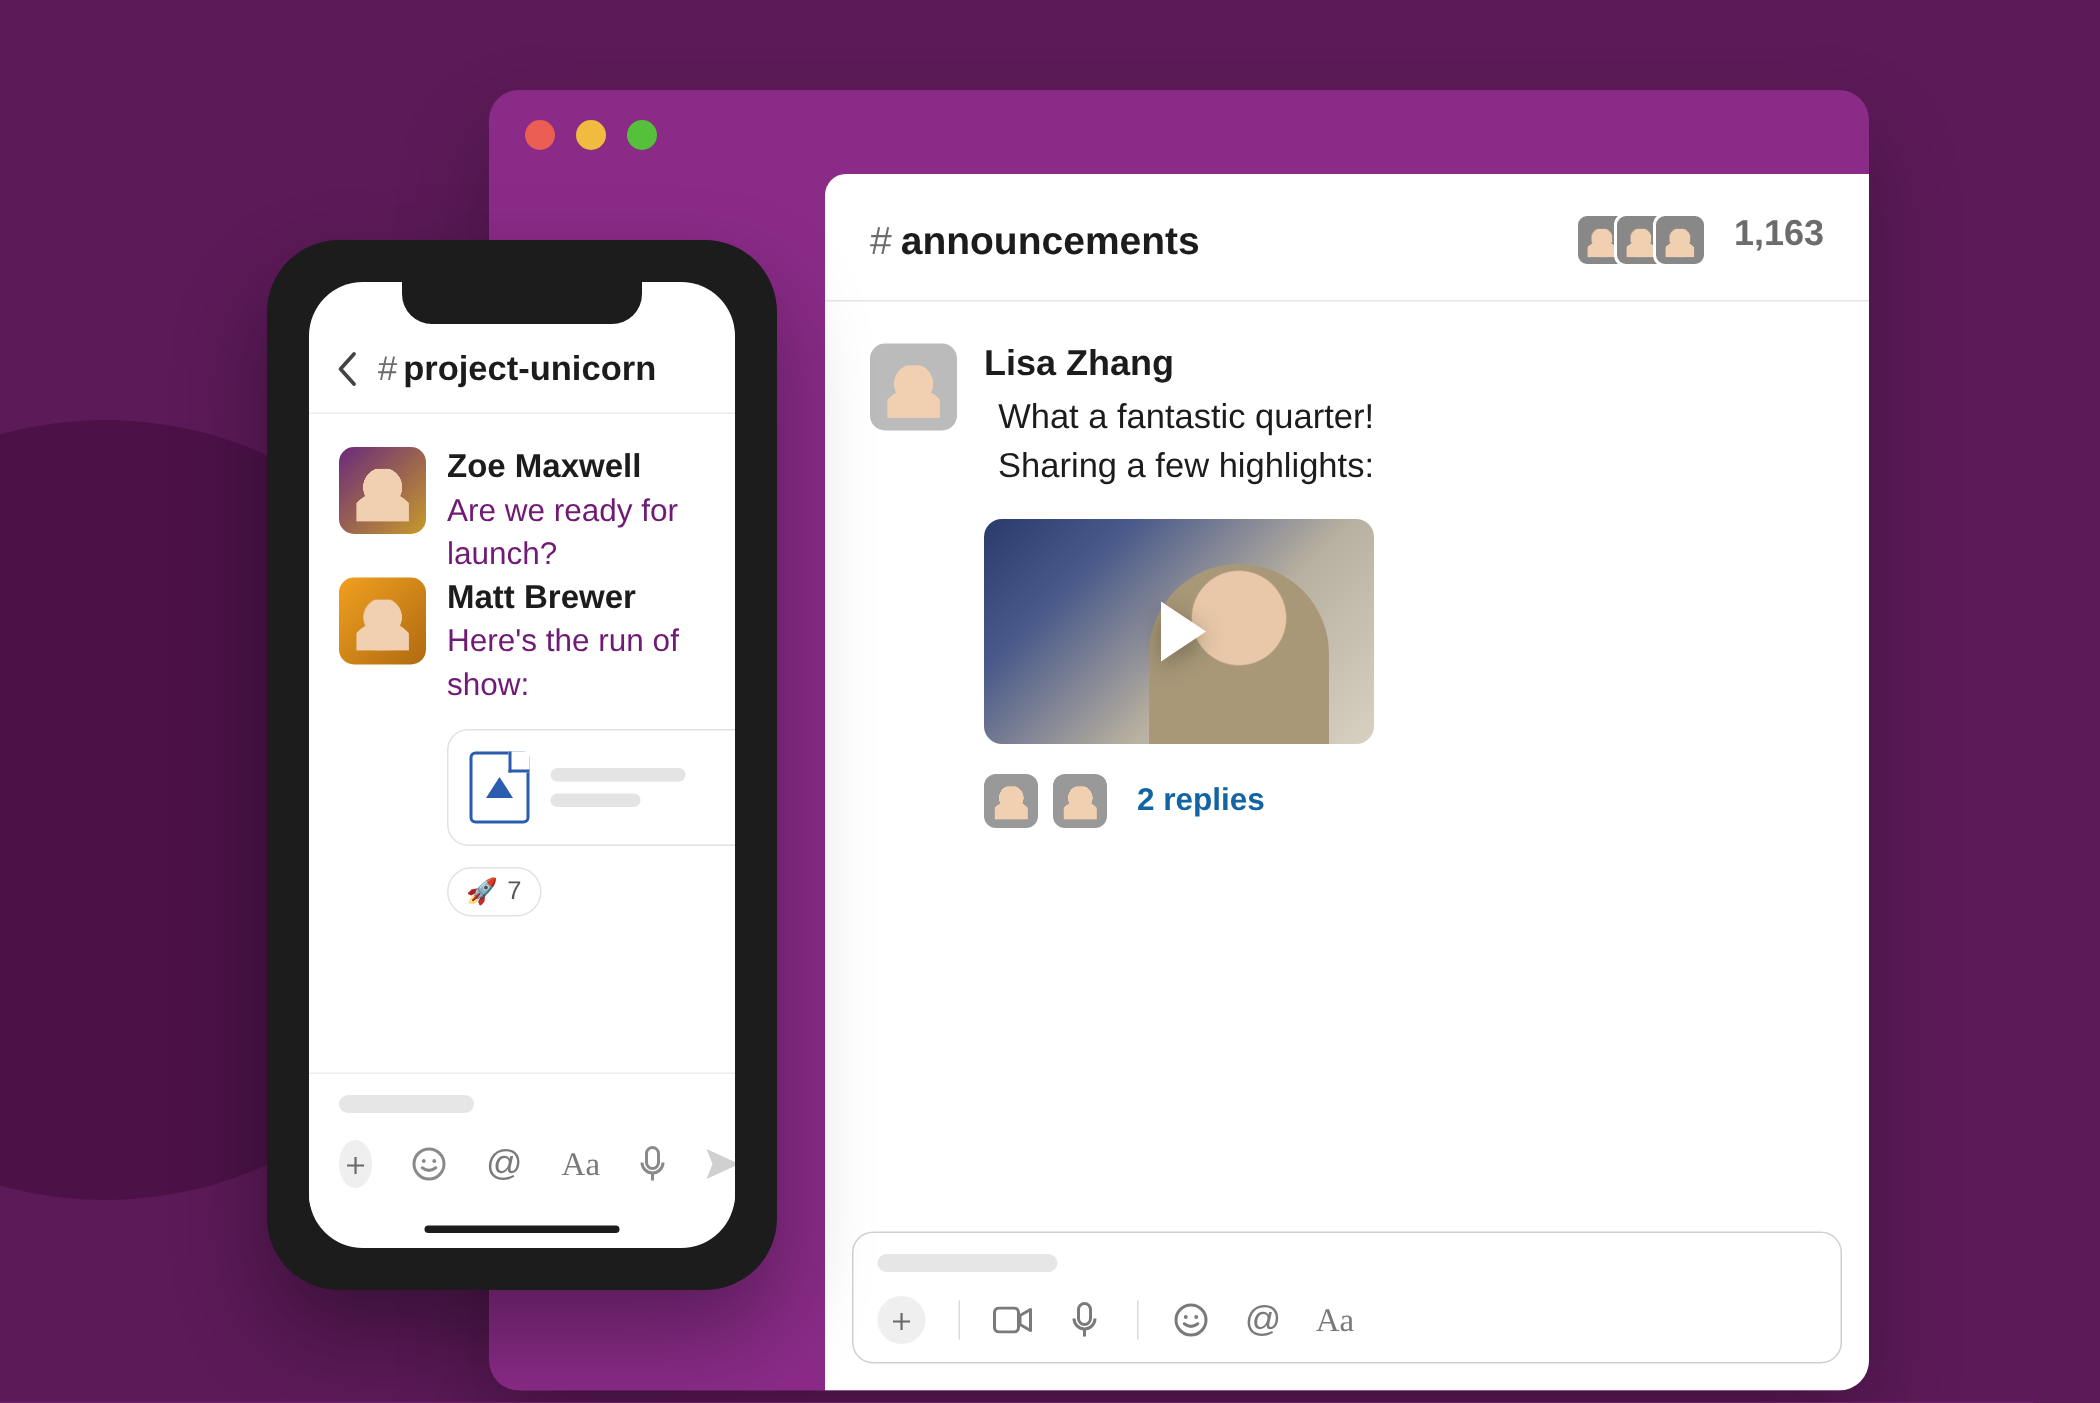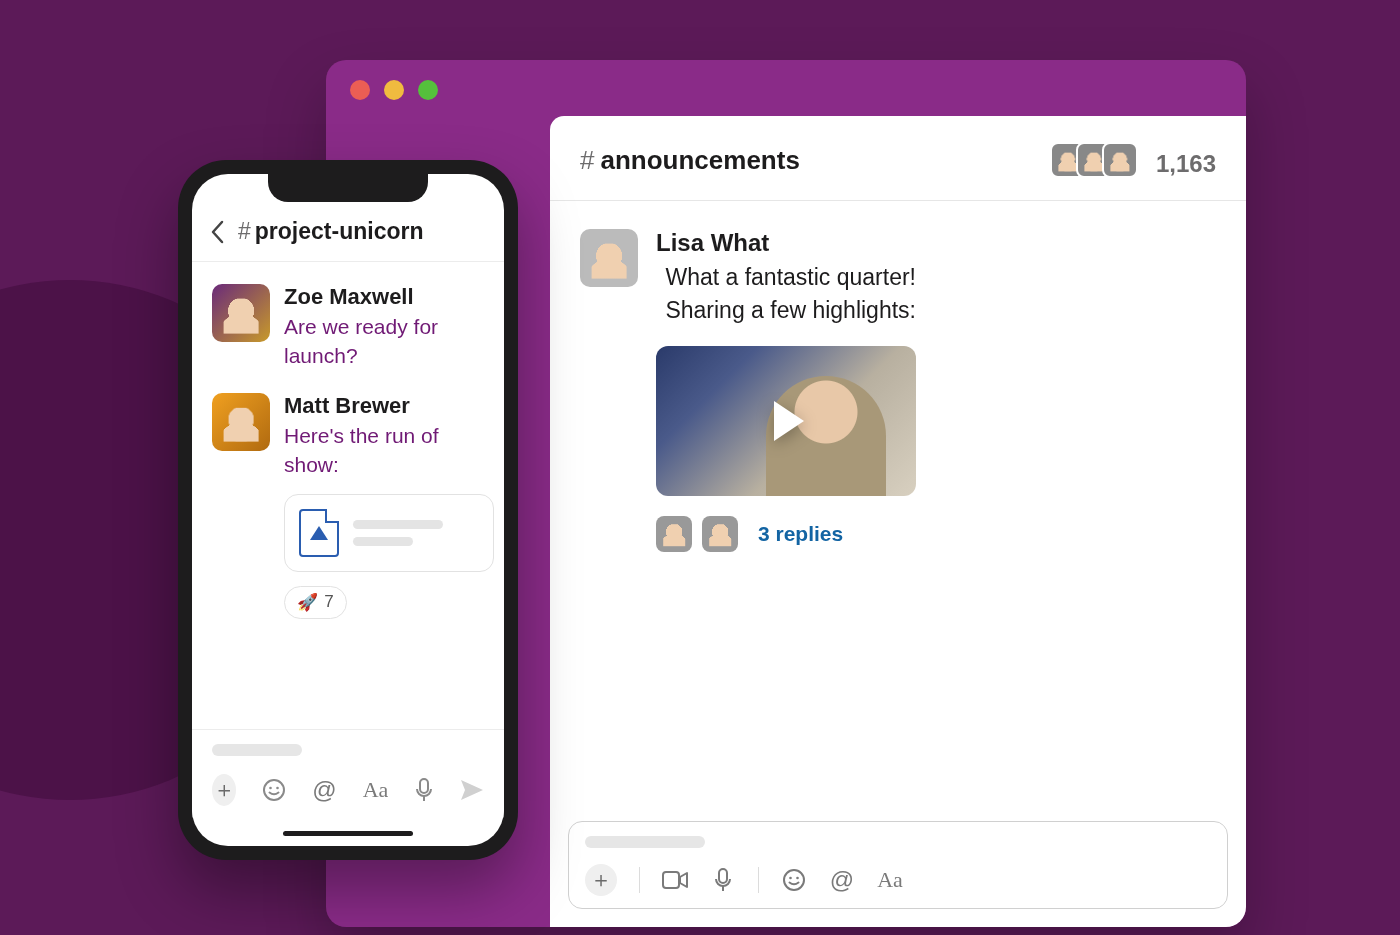--- a/index.html
+++ b/index.html
@@ -75,21 +75,21 @@
   }
   .ch-name {
     font-size: 26px;
     font-weight: 700;
     color: #1d1c1d;
   }
   .ch-name .hash { color: #6d6c6d; font-weight: 500; margin-right: 6px; }
 
   .ch-meta {
     display: flex;
-    align-items: flex-end;
+    align-items: flex-start;
     gap: 18px;
   }
   .avatar-stack {
     display: flex;
   }
   .avatar-stack .av {
     width: 36px; height: 36px;
     border-radius: 8px;
     margin-left: -10px;
     border: 2px solid #fff;
@@ -224,21 +224,21 @@
 
   
   .phone {
     position: absolute;
     left: 178px;
     top: 160px;
     width: 340px;
     height: 700px;
     background: #1d1c1d;
     border-radius: 48px;
-    padding: 14px;
+    padding: 28px;
     box-shadow: 0 30px 60px rgba(0,0,0,.35);
   }
   .phone-screen {
     width: 100%; height: 100%;
     background: #fff;
     border-radius: 36px;
     position: relative;
     overflow: hidden;
   }
   .notch {
@@ -277,21 +277,20 @@
     color: #1d1c1d;
   }
   .phone-channel .hash { color: #6d6c6d; font-weight: 500; margin-right: 4px;}
 
   .phone-body {
     padding: 22px 20px 0 20px;
   }
   .p-msg {
     display: flex;
     gap: 14px;
-    margin-bottom: 22px;
   }
   .p-msg .avatar {
     width: 58px; height: 58px;
     border-radius: 10px;
     flex-shrink: 0;
   }
   .p-author {
     font-size: 22px;
     font-weight: 800;
     color: #1d1c1d;
@@ -428,35 +427,35 @@
           <div class="av av-gray av-face"></div>
         </div>
         <div class="member-count">1,163</div>
       </div>
     </div>
 
     <div class="dp-body">
       <div class="msg">
         <div class="avatar av-teal av-face"></div>
         <div class="msg-content">
-          <div class="author">Lisa What</div>
+          <div class="author">Lisa Zhang</div>
           <div class="text">
             <span>What a fantastic quarter!</span><br>
             <span>Sharing a few highlights:</span>
           </div>
 
           <div class="video-attachment">
             <div class="video-person"></div>
             <div class="play-triangle"></div>
           </div>
 
           <div class="thread-row">
             <div class="tav av-purple av-face"></div>
             <div class="tav av-maroon av-face"></div>
-            <span class="thread-link">3 replies</span>
+            <span class="thread-link">2 replies</span>
           </div>
         </div>
       </div>
     </div>
 
     <div class="dp-composer">
       <div class="placeholder-bar"></div>
       <div class="composer-tools">
         <span class="plus-circle">＋</span>
         <span class="tool-divider"></span>

